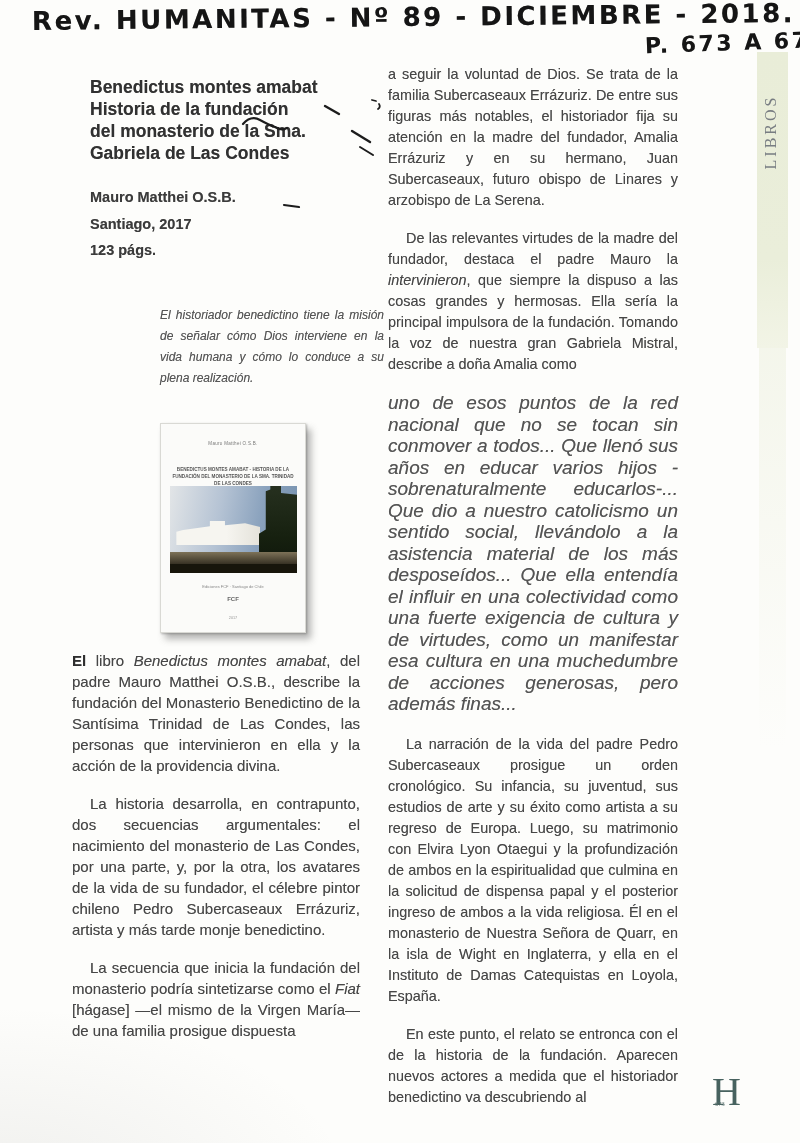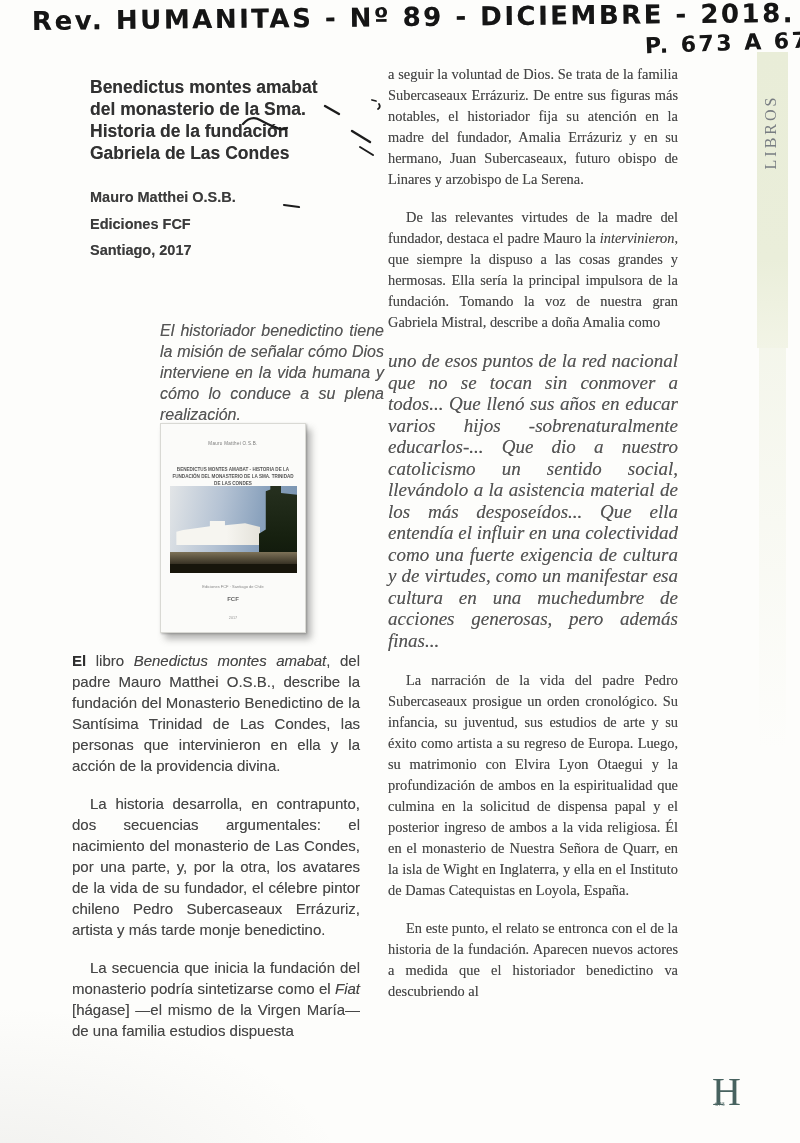--- a/index.html
+++ b/index.html
@@ -52,22 +52,22 @@
   
   .book-title {
     position: absolute; left: 90px; top: 76px; width: 300px;
     font-size: 17.5px; line-height: 22px; font-weight: bold; color: #313131;
   }
   .book-meta {
     position: absolute; left: 90px; top: 184px; width: 280px;
     font-size: 14.5px; line-height: 26.5px; font-weight: 600; color: #3b3b3b;
   }
   .lead-quote {
-    position: absolute; left: 160px; top: 320px; width: 224px;
-    font-style: italic; font-size: 16px; line-height: 21px; color: #565656;
+    position: absolute; left: 160px; top: 305px; width: 224px;
+    font-style: italic; font-size: 12px; line-height: 21px; color: #565656;
     text-align: justify;
   }
   
   .cover {
     position: absolute; left: 160px; top: 423px; width: 146px; height: 210px;
     background: #fbfbf9;
     border: 1px solid #d9d9d4;
     box-shadow: 5px 6px 7px rgba(70,70,70,0.40), 1px 1px 2px rgba(0,0,0,0.25);
   }
   .cover .c-author { position: absolute; top: 17px; width: 100%; text-align: center; font-size: 4.5px; color: #777; letter-spacing: .3px; }
@@ -88,21 +88,21 @@
   .cover .c-footer { position: absolute; top: 160px; width: 100%; text-align: center; font-size: 4px; color: #888; }
   .cover .c-mark { position: absolute; top: 172px; width: 100%; text-align: center; font-size: 6px; font-weight: bold; color: #666; }
   .cover .c-small { position: absolute; top: 192px; width: 100%; text-align: center; font-size: 3.8px; color: #999; }
   
   .colL {
     position: absolute; left: 72px; top: 650px; width: 288px;
     font-size: 15px; line-height: 21px; text-align: justify; color: #474747;
   }
   .colR {
     position: absolute; left: 388px; top: 64px; width: 290px;
-    font-size: 14.4px; line-height: 21px; text-align: justify; color: #474747; font-family: Liberation Serif, serif;
+    font-size: 14.4px; line-height: 21px; text-align: justify; color: #474747;
   }
   .colL p, .colR p { margin: 0 0 17px 0; text-indent: 18px; }
   .colR p.first { text-indent: 0; }
   .colL p.first { text-indent: 0; }
   .block-quote {
     margin: 3px 0 19px 0 !important;
     font-style: italic; font-size: 19px; line-height: 21.5px; color: #545454;
     text-indent: 0 !important;
   }
   .lead-word { font-weight: bold; color: #2e2e2e; }
@@ -132,29 +132,29 @@
   <div class="handwriting hw2 scan-soft">P. 673 A 674</div>
 
   <div class="stripe"></div>
   <div class="stripe-fade"></div>
   <div class="stripe-label">
     <span>LIBROS</span>
   </div>
 
   <div class="book-title scan-soft">
     <div>Benedictus montes amabat</div>
+    <div>Historia de la fundación</div>
     <div>del monasterio de la Sma.</div>
-    <div>Historia de la fundación</div>
     <div>Gabriela de Las Condes</div>
   </div>
 
   <div class="book-meta scan-soft">
     <div>Mauro Matthei O.S.B.</div>
-    <div>Ediciones FCF</div>
     <div>Santiago, 2017</div>
+    <div>123 págs.</div>
   </div>
 
   <div class="lead-quote scan-soft">El historiador benedictino tiene la misión de señalar cómo Dios interviene en la vida humana y cómo lo conduce a su plena realización.</div>
 
   <div class="cover">
     <div class="c-author">Mauro Matthei O.S.B.</div>
     <div class="c-title">BENEDICTUS MONTES AMABAT · HISTORIA DE LA FUNDACIÓN DEL MONASTERIO DE LA SMA. TRINIDAD DE LAS CONDES</div>
     <div class="c-photo">
       <div class="sky"></div>
       <div class="building"></div>
@@ -163,21 +163,21 @@
       <div class="fg-shadow"></div>
     </div>
     <div class="c-footer">Ediciones FCF · Santiago de Chile</div>
     <div class="c-mark">FCF</div>
     <div class="c-small">2017</div>
   </div>
 
   <div class="colL scan-soft">
     <p class="first"><span class="lead-word">El</span><span> libro </span><i>Benedictus montes amabat</i><span>, del padre Mauro Matthei O.S.B., describe la fundación del Monasterio Benedictino de la Santísima Trinidad de Las Condes, las personas que intervinieron en ella y la acción de la providencia divina.</span></p>
     <p>La historia desarrolla, en contrapunto, dos secuencias argumentales: el nacimiento del monasterio de Las Condes, por una parte, y, por la otra, los avatares de la vida de su fundador, el célebre pintor chileno Pedro Subercaseaux Errázuriz, artista y más tarde monje benedictino.</p>
-    <p><span>La secuencia que inicia la fundación del monasterio podría sintetizarse como el </span><i>Fiat</i><span> [hágase] —el mismo de la Virgen María— de una familia estudios dispuesta</span></p>
+    <p><span>La secuencia que inicia la fundación del monasterio podría sintetizarse como el </span><i>Fiat</i><span> [hágase] —el mismo de la Virgen María— de una familia prosigue dispuesta</span></p>
   </div>
 
   <div class="colR scan-soft">
     <p class="first">a seguir la voluntad de Dios. Se trata de la familia Subercaseaux Errázuriz. De entre sus figuras más notables, el historiador fija su atención en la madre del fundador, Amalia Errázuriz y en su hermano, Juan Subercaseaux, futuro obispo de Linares y arzobispo de La Serena.</p>
     <p><span>De las relevantes virtudes de la madre del fundador, destaca el padre Mauro la </span><i>intervinieron</i><span>, que siempre la dispuso a las cosas grandes y hermosas. Ella sería la principal impulsora de la fundación. Tomando la voz de nuestra gran Gabriela Mistral, describe a doña Amalia como</span></p>
     <p class="block-quote">uno de esos puntos de la red nacional que no se tocan sin conmover a todos... Que llenó sus años en educar varios hijos -sobrenaturalmente educarlos-... Que dio a nuestro catolicismo un sentido social, llevándolo a la asistencia material de los más desposeídos... Que ella entendía el influir en una colectividad como una fuerte exigencia de cultura y de virtudes, como un manifestar esa cultura en una muchedumbre de acciones generosas, pero además finas...</p>
     <p>La narración de la vida del padre Pedro Subercaseaux prosigue un orden cronológico. Su infancia, su juventud, sus estudios de arte y su éxito como artista a su regreso de Europa. Luego, su matrimonio con Elvira Lyon Otaegui y la profundización de ambos en la espiritualidad que culmina en la solicitud de dispensa papal y el posterior ingreso de ambos a la vida religiosa. Él en el monasterio de Nuestra Señora de Quarr, en la isla de Wight en Inglaterra, y ella en el Instituto de Damas Catequistas en Loyola, España.</p>
     <p>En este punto, el relato se entronca con el de la historia de la fundación. Aparecen nuevos actores a medida que el historiador benedictino va descubriendo al</p>
   </div>
 

